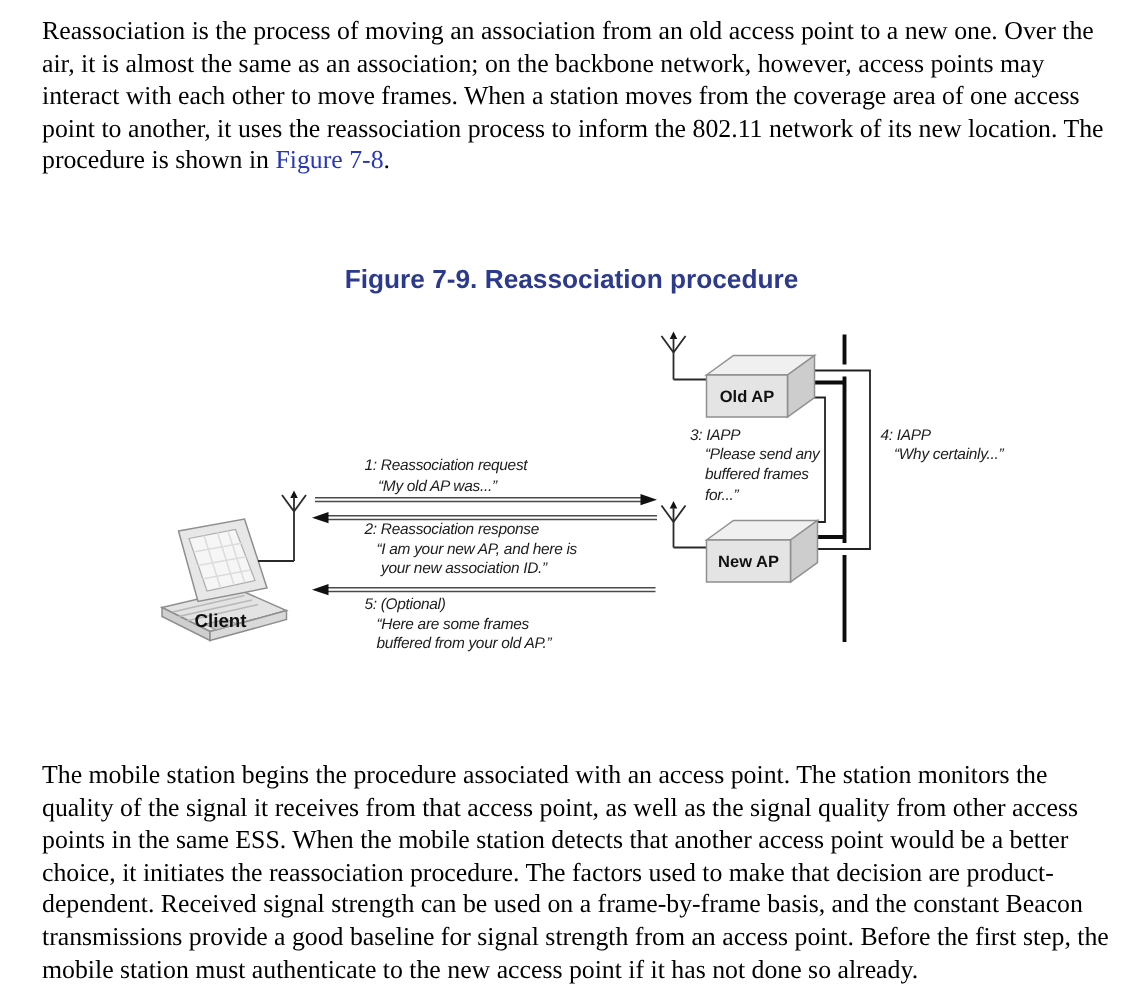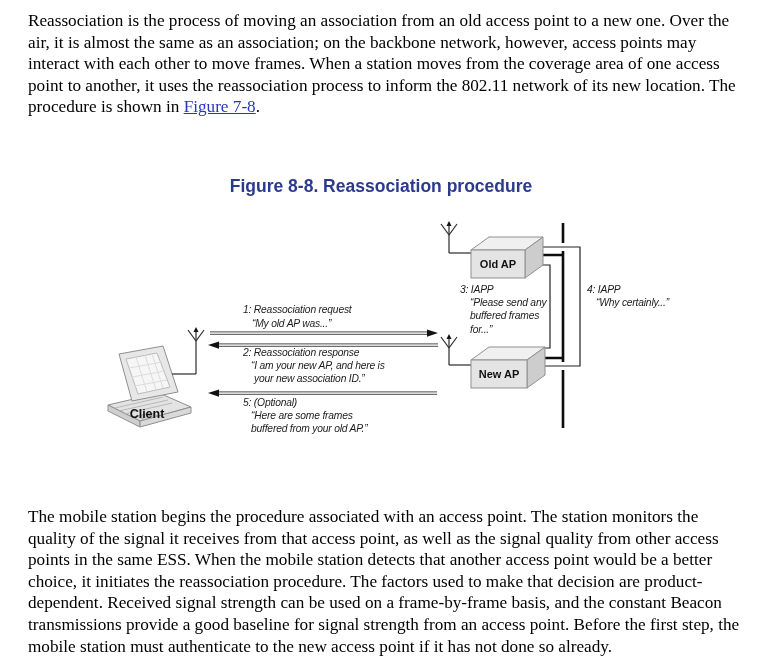--- a/index.html
+++ b/index.html
@@ -2,21 +2,21 @@
 <html><head>
 <meta charset="utf-8">
 <style>
   html,body{margin:0;padding:0;background:#ffffff;}
   #page{position:relative;width:762px;height:663px;background:#ffffff;overflow:hidden;
         font-family:"Liberation Serif", serif;color:#000;}
   .body-text{position:absolute;left:28px;width:714px;margin:0;
              font-size:17.2px;line-height:21.6px;color:#000;text-align:left;}
   #para1{top:10px;}
   #para2{top:466px;margin-top:40px;}
-  a.doc-link{color:#2736bd;text-decoration:underline;cursor:pointer;}
+  a.doc-link{color:#2736bd;cursor:pointer;}
   #figure-title{position:absolute;top:176px;left:0;width:762px;margin:0;text-align:center;
                 font-family:"Liberation Sans", sans-serif;font-weight:bold;
                 font-size:17.5px;color:#2c3a8e;}
   #diagram{position:absolute;top:216px;left:0;}
   #diagram text{font-family:"Liberation Sans", sans-serif;}
   .lbl{font-style:italic;font-size:10.3px;fill:#1c1c1c;letter-spacing:-0.2px;}
   .boxlbl{font-weight:bold;font-size:11px;fill:#111;}
   .clientlbl{font-weight:bold;font-size:12.5px;fill:#111;}
   .thin{stroke:#222;stroke-width:1.2;fill:none;}
   .thick{stroke:#0d0d0d;stroke-width:2.6;fill:none;}
@@ -25,21 +25,21 @@
   .ant{stroke:#2a2a2a;stroke-width:1.2;fill:none;}
   .boxedge{stroke:#8f8f8f;stroke-width:1;}
 </style>
 </head>
 <body>
 
 <div id="page">
 
   <p class="body-text" id="para1"><span>Reassociation is the process of moving an association from an old access point to a new one. Over the air, it is almost the same as an association; on the backbone network, however, access points may interact with each other to move frames. When a station moves from the coverage area of one access point to another, it uses the reassociation process to inform the 802.11 network of its new location. The procedure is shown in </span><a class="doc-link">Figure 7-8</a><span>.</span></p>
 
-  <h2 id="figure-title">Figure 8-8. Reassociation procedure</h2>
+  <h2 id="figure-title">Figure 7-9. Reassociation procedure</h2>
 
   <svg id="diagram" width="762" height="232" viewBox="0 0 762 232">
 
     <g>
       <polygon class="boxedge" points="108,189 159,177 191,191 140,205" fill="#e3e3e3"></polygon>
       <polygon class="boxedge" points="108,189 108,195 140,211 140,205" fill="#cfcfcf"></polygon>
       <polygon class="boxedge" points="140,205 191,191 191,197 140,211" fill="#d9d9d9"></polygon>
       <line x1="115" y1="192" x2="163" y2="181" stroke="#b8b8b8" stroke-width="1"></line>
       <line x1="119" y1="195" x2="168" y2="184" stroke="#b8b8b8" stroke-width="1"></line>
       <line x1="124" y1="198" x2="172" y2="187" stroke="#b8b8b8" stroke-width="1"></line>

